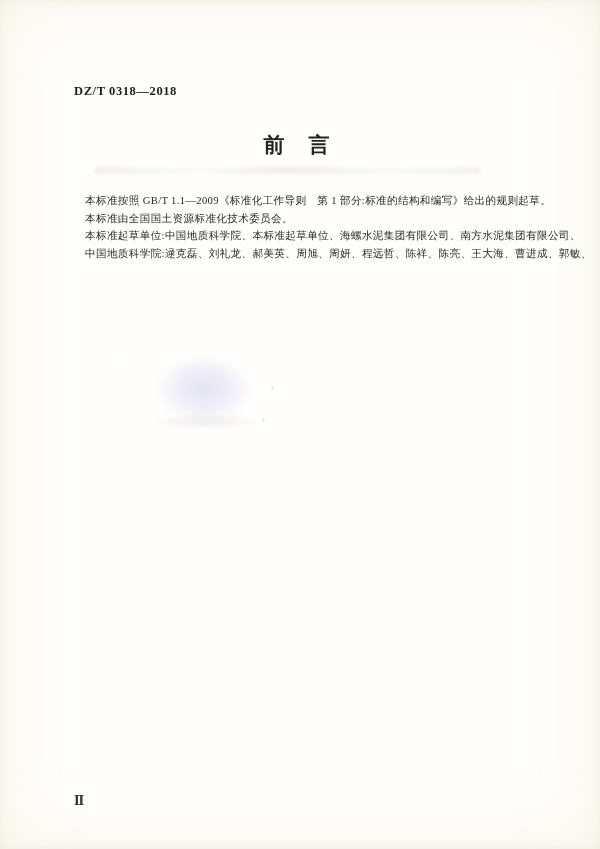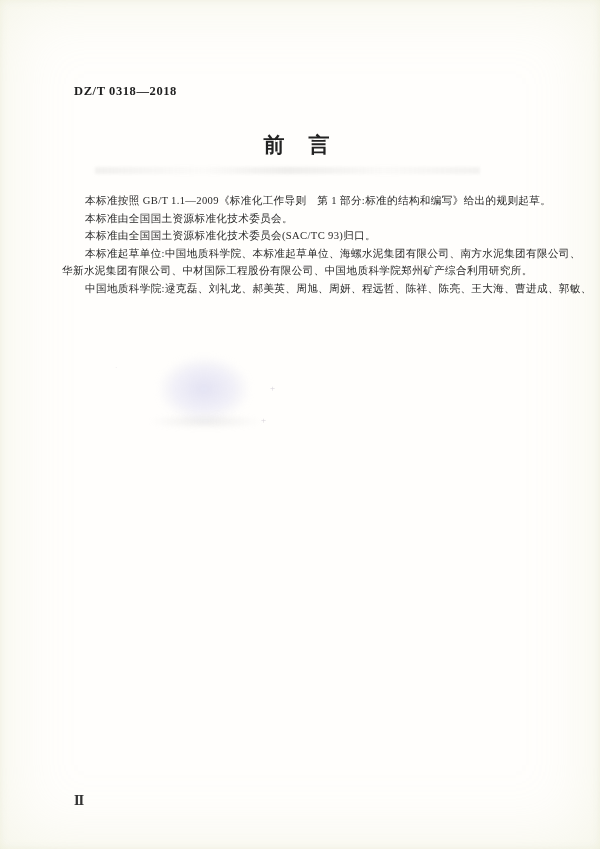--- a/index.html
+++ b/index.html
@@ -131,21 +131,19 @@
   <div class="ghost-band"></div>
   <div class="smudge-blob"></div>
   <div class="smudge-streak"></div>
   <div class="speck speck-1">+</div>
   <div class="speck speck-2">+</div>
   <div class="speck speck-3">·</div>
 
   <div class="foreword">
     <div class="line indent">本标准按照 GB/T 1.1—2009《标准化工作导则　第 1 部分:标准的结构和编写》给出的规则起草。</div>
     <div class="line indent">本标准由全国国土资源标准化技术委员会。</div>
-    <div class="line indent">本标准由全国国土资源标准化技术委员会(SAC/TC 93)归口。</div>
     <div class="line indent">本标准起草单位:中国地质科学院、本标准起草单位、海螺水泥集团有限公司、南方水泥集团有限公司、</div>
-    <div class="line">华新水泥集团有限公司、中材国际工程股份有限公司、中国地质科学院郑州矿产综合利用研究所。</div>
     <div class="line indent">中国地质科学院:逯克磊、刘礼龙、郝美英、周旭、周妍、程远哲、陈祥、陈亮、王大海、曹进成、郭敏、</div>
   </div>
 
   <div class="page-number">Ⅱ</div>
 
 </div>
 
 </body></html>

